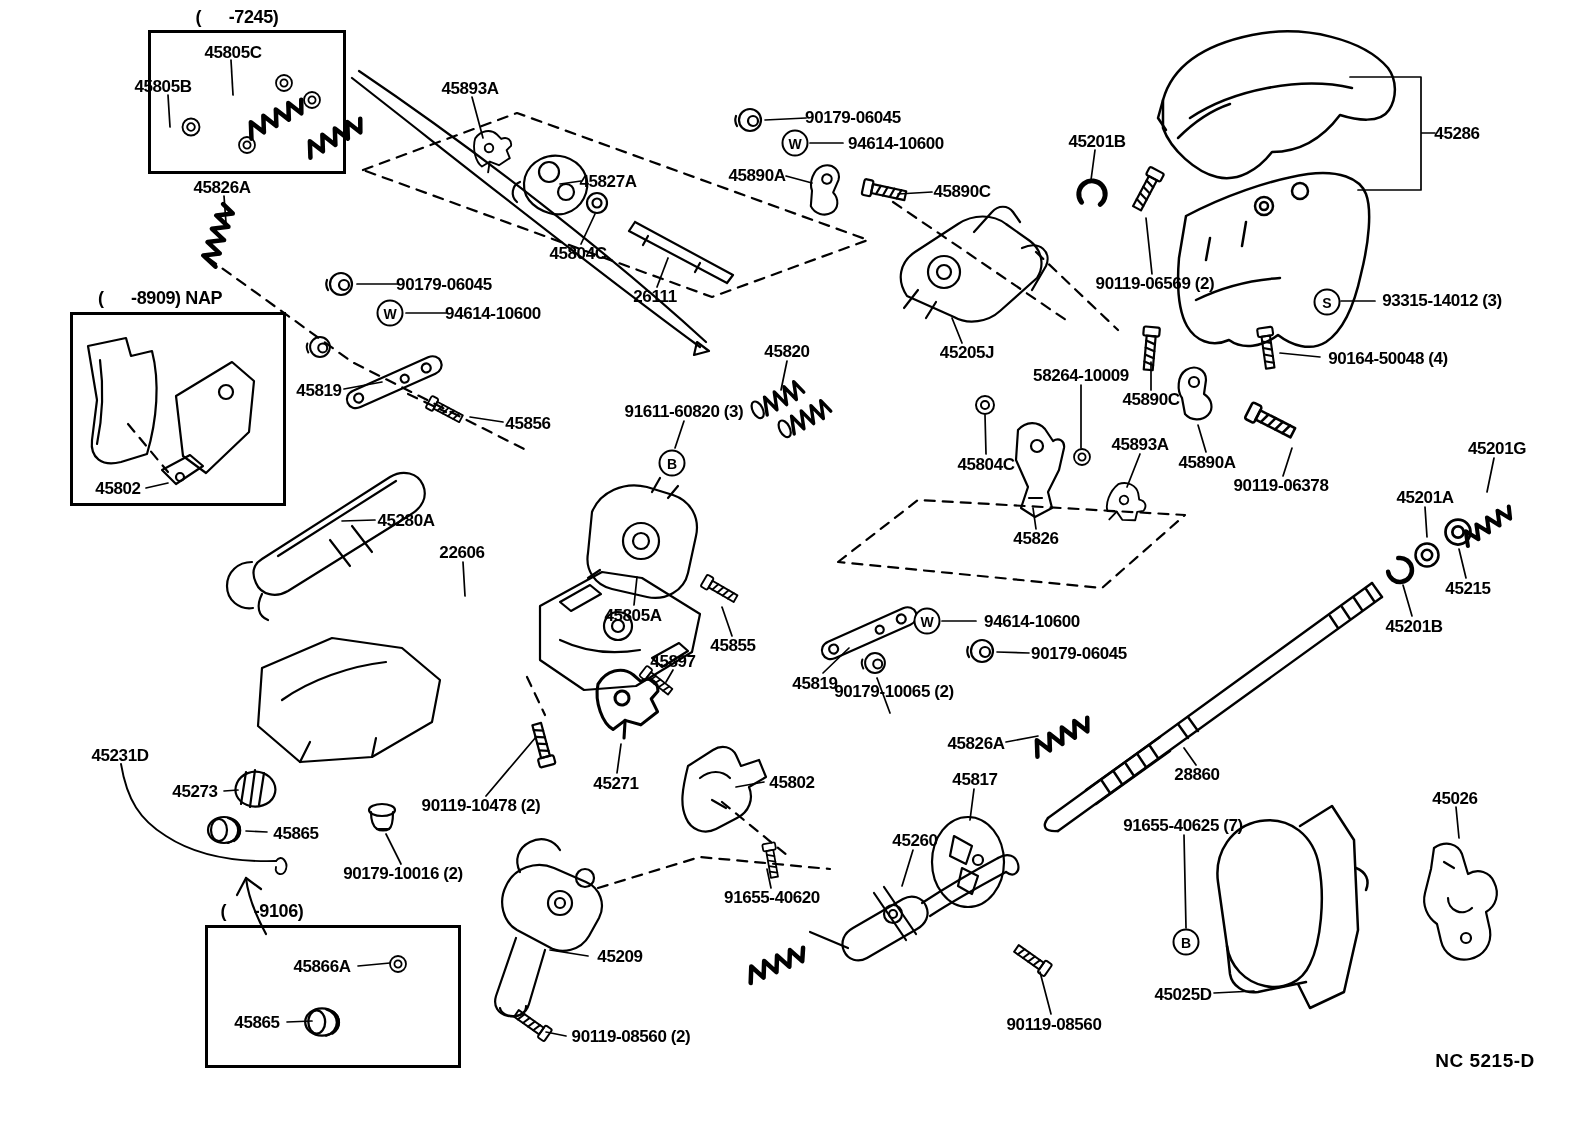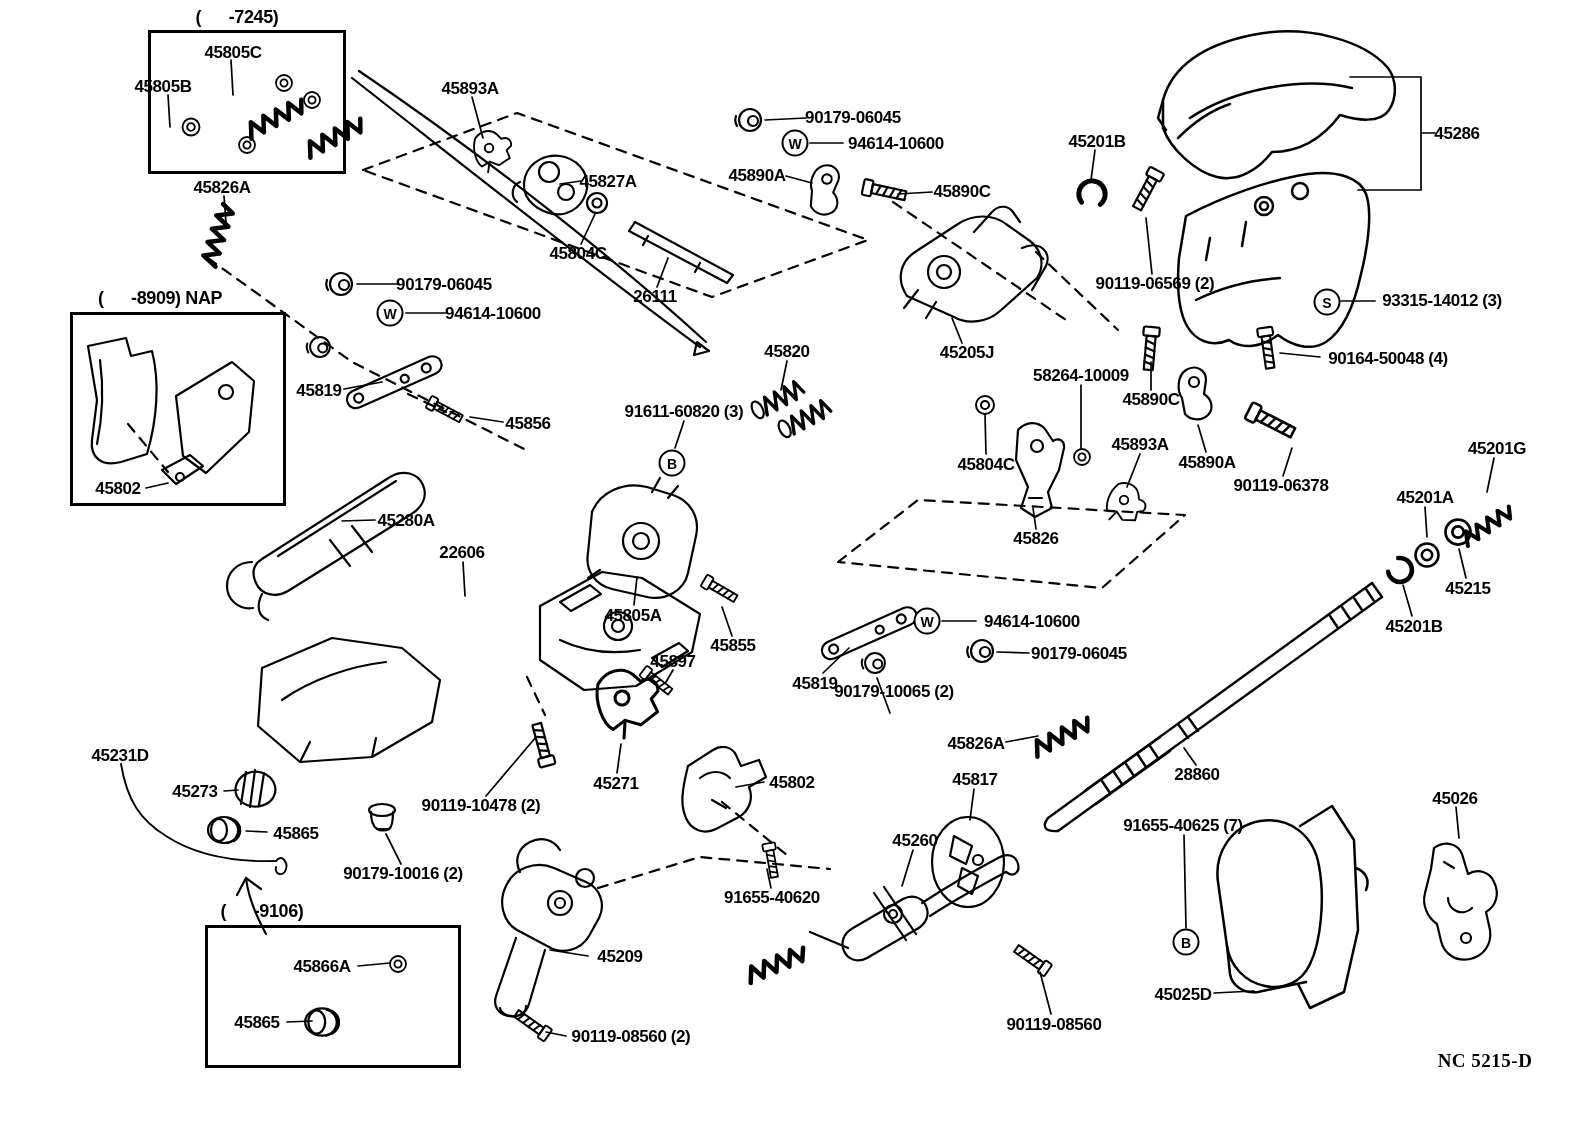--- a/index.html
+++ b/index.html
@@ -2,21 +2,21 @@
 <html><head>
 <meta charset="utf-8">
 <style>
   html,body{margin:0;padding:0;background:#fff;}
   #stage{position:relative;width:1584px;height:1124px;background:#ffffff;overflow:hidden;
          font-family:"Liberation Sans",sans-serif;}
   #art{position:absolute;left:0;top:0;}
   .lbl{position:absolute;transform:translate(-50%,-50%);font-weight:700;font-size:17px;
        color:#000;white-space:pre;letter-spacing:-0.4px;line-height:1;}
   .cap{font-size:18px;}
-  .foot{font-size:19px;letter-spacing:0.5px;font-family:Liberation Serif, serif;}
+  .foot{font-size:19px;letter-spacing:0.5px;}
   .inset{position:absolute;border:3px solid #000;}
   .sym{position:absolute;transform:translate(-50%,-50%);width:23px;height:23px;border:2.5px solid #000;
        border-radius:50%;display:flex;align-items:center;justify-content:center;
        font-weight:700;font-size:14px;color:#000;background:#fff;}
 </style>
 </head>
 <body>
 
 <div id="stage">
 

